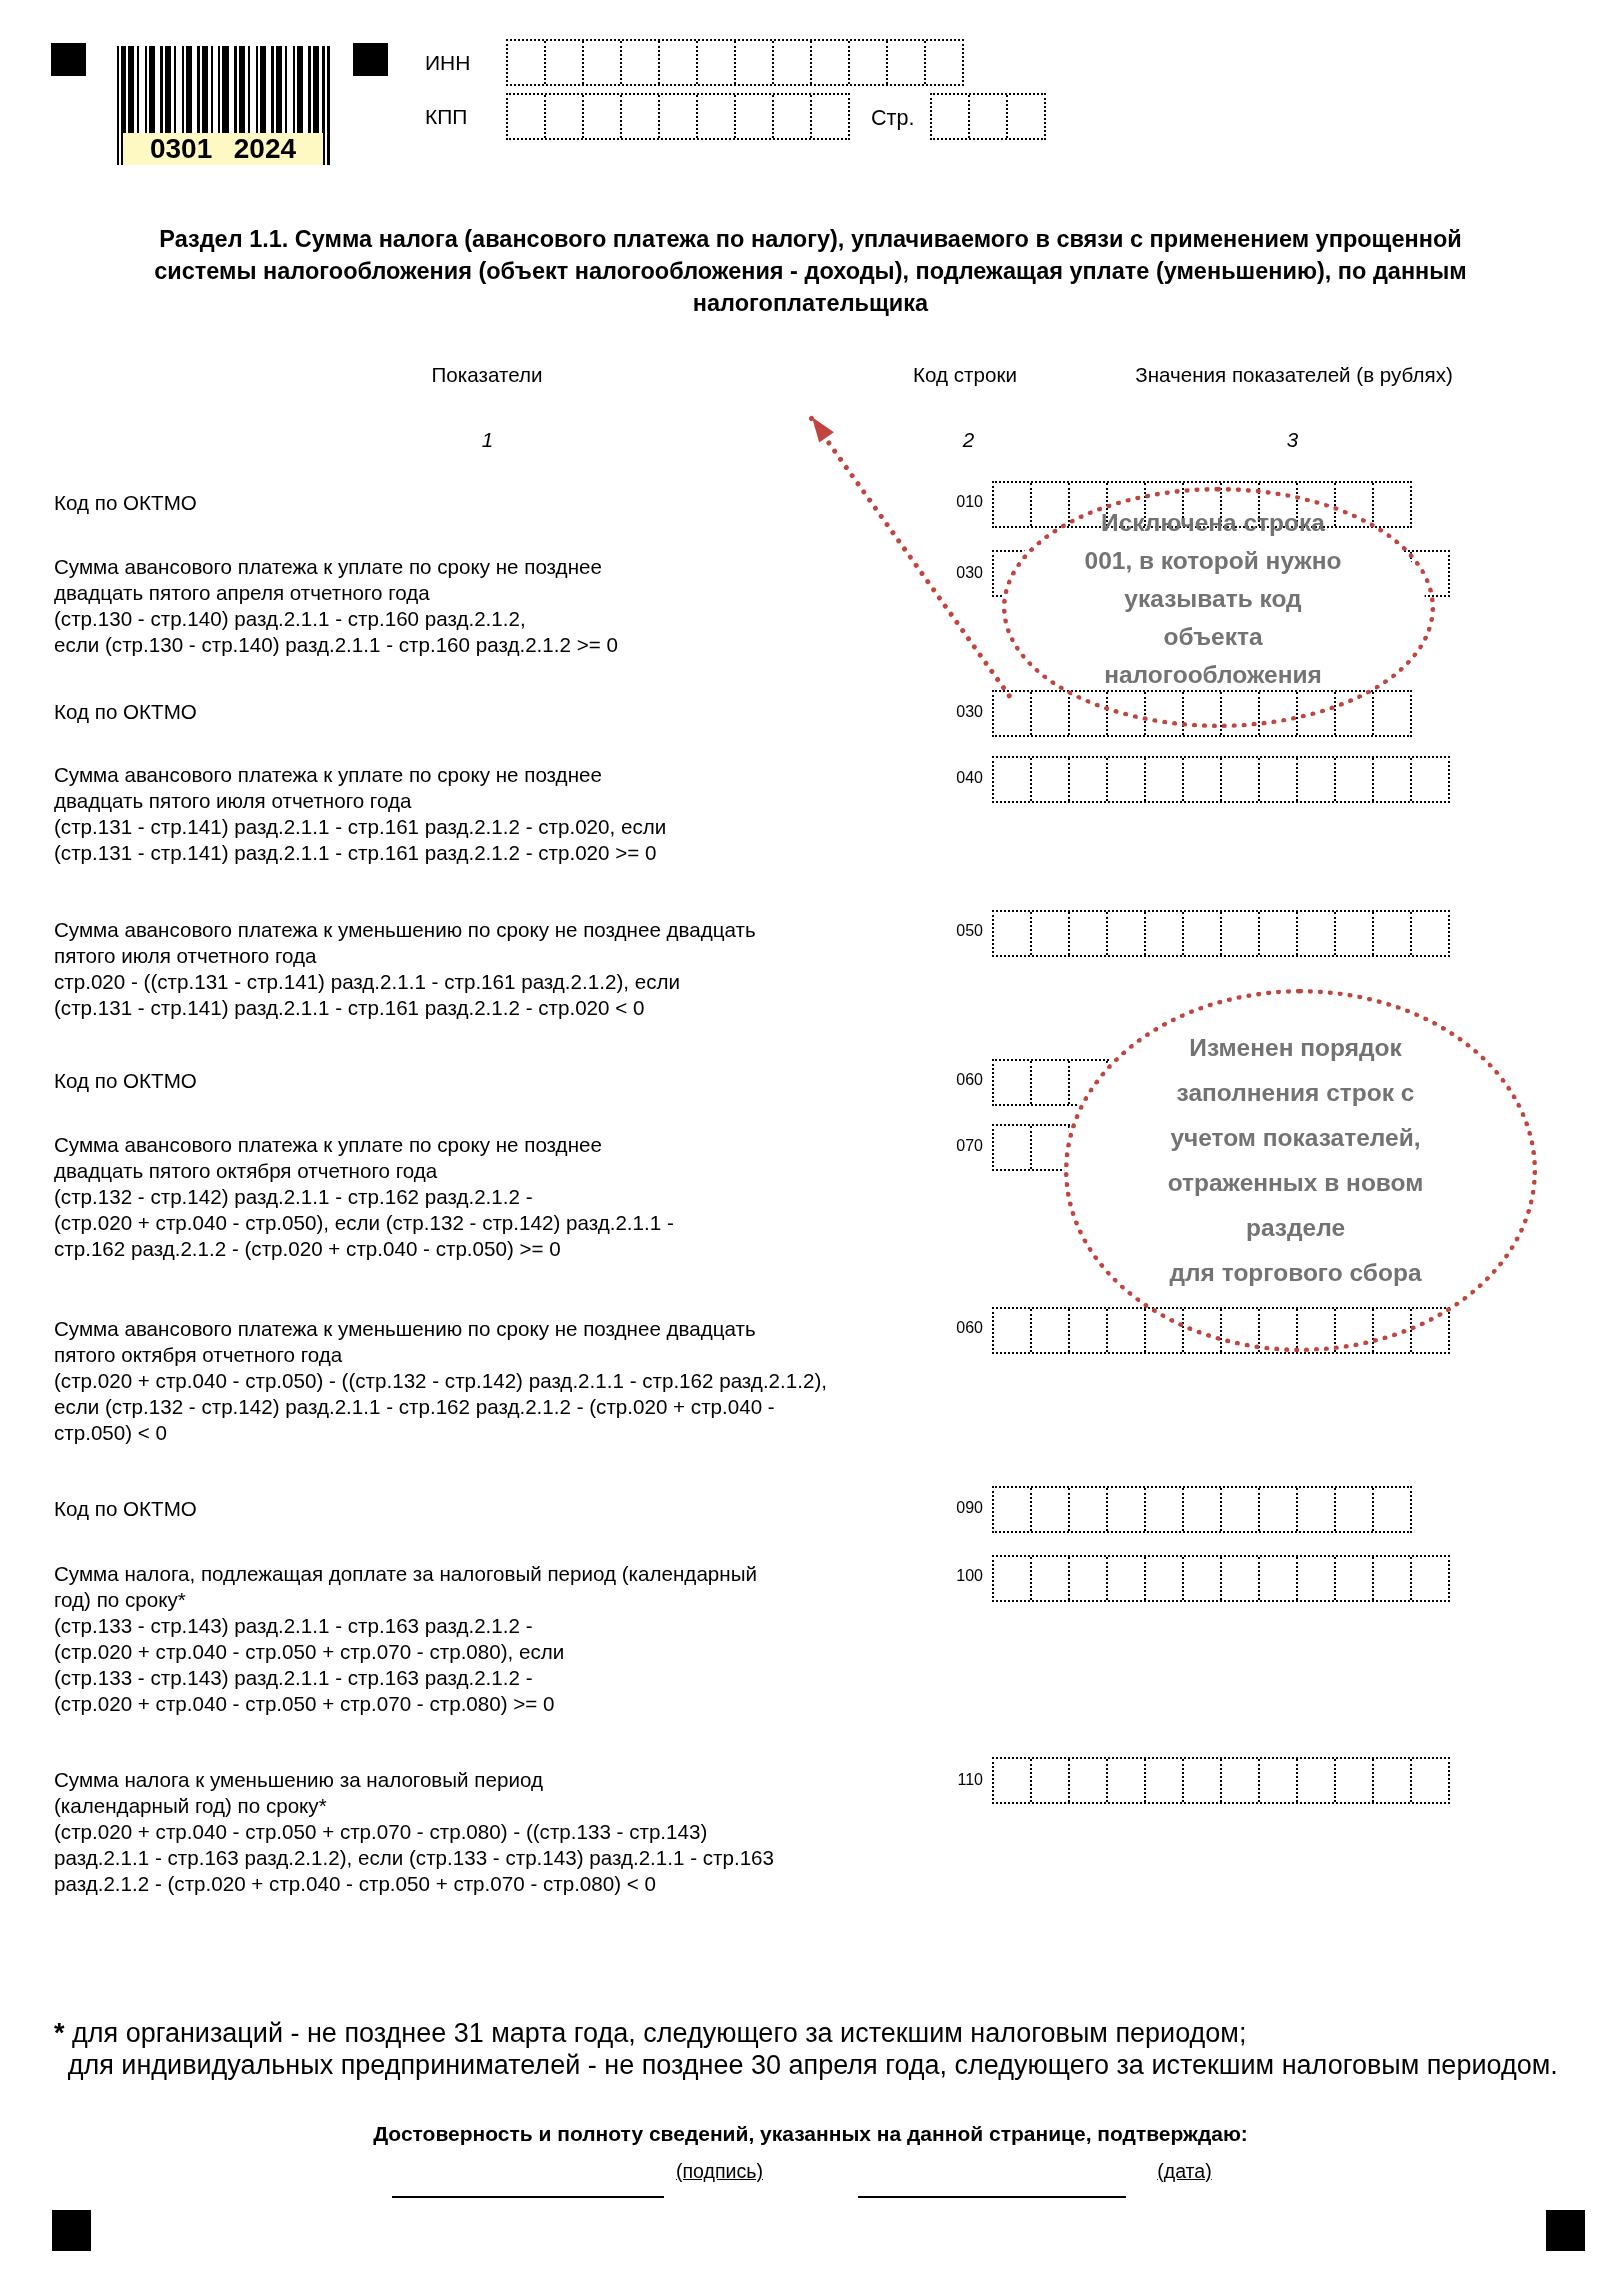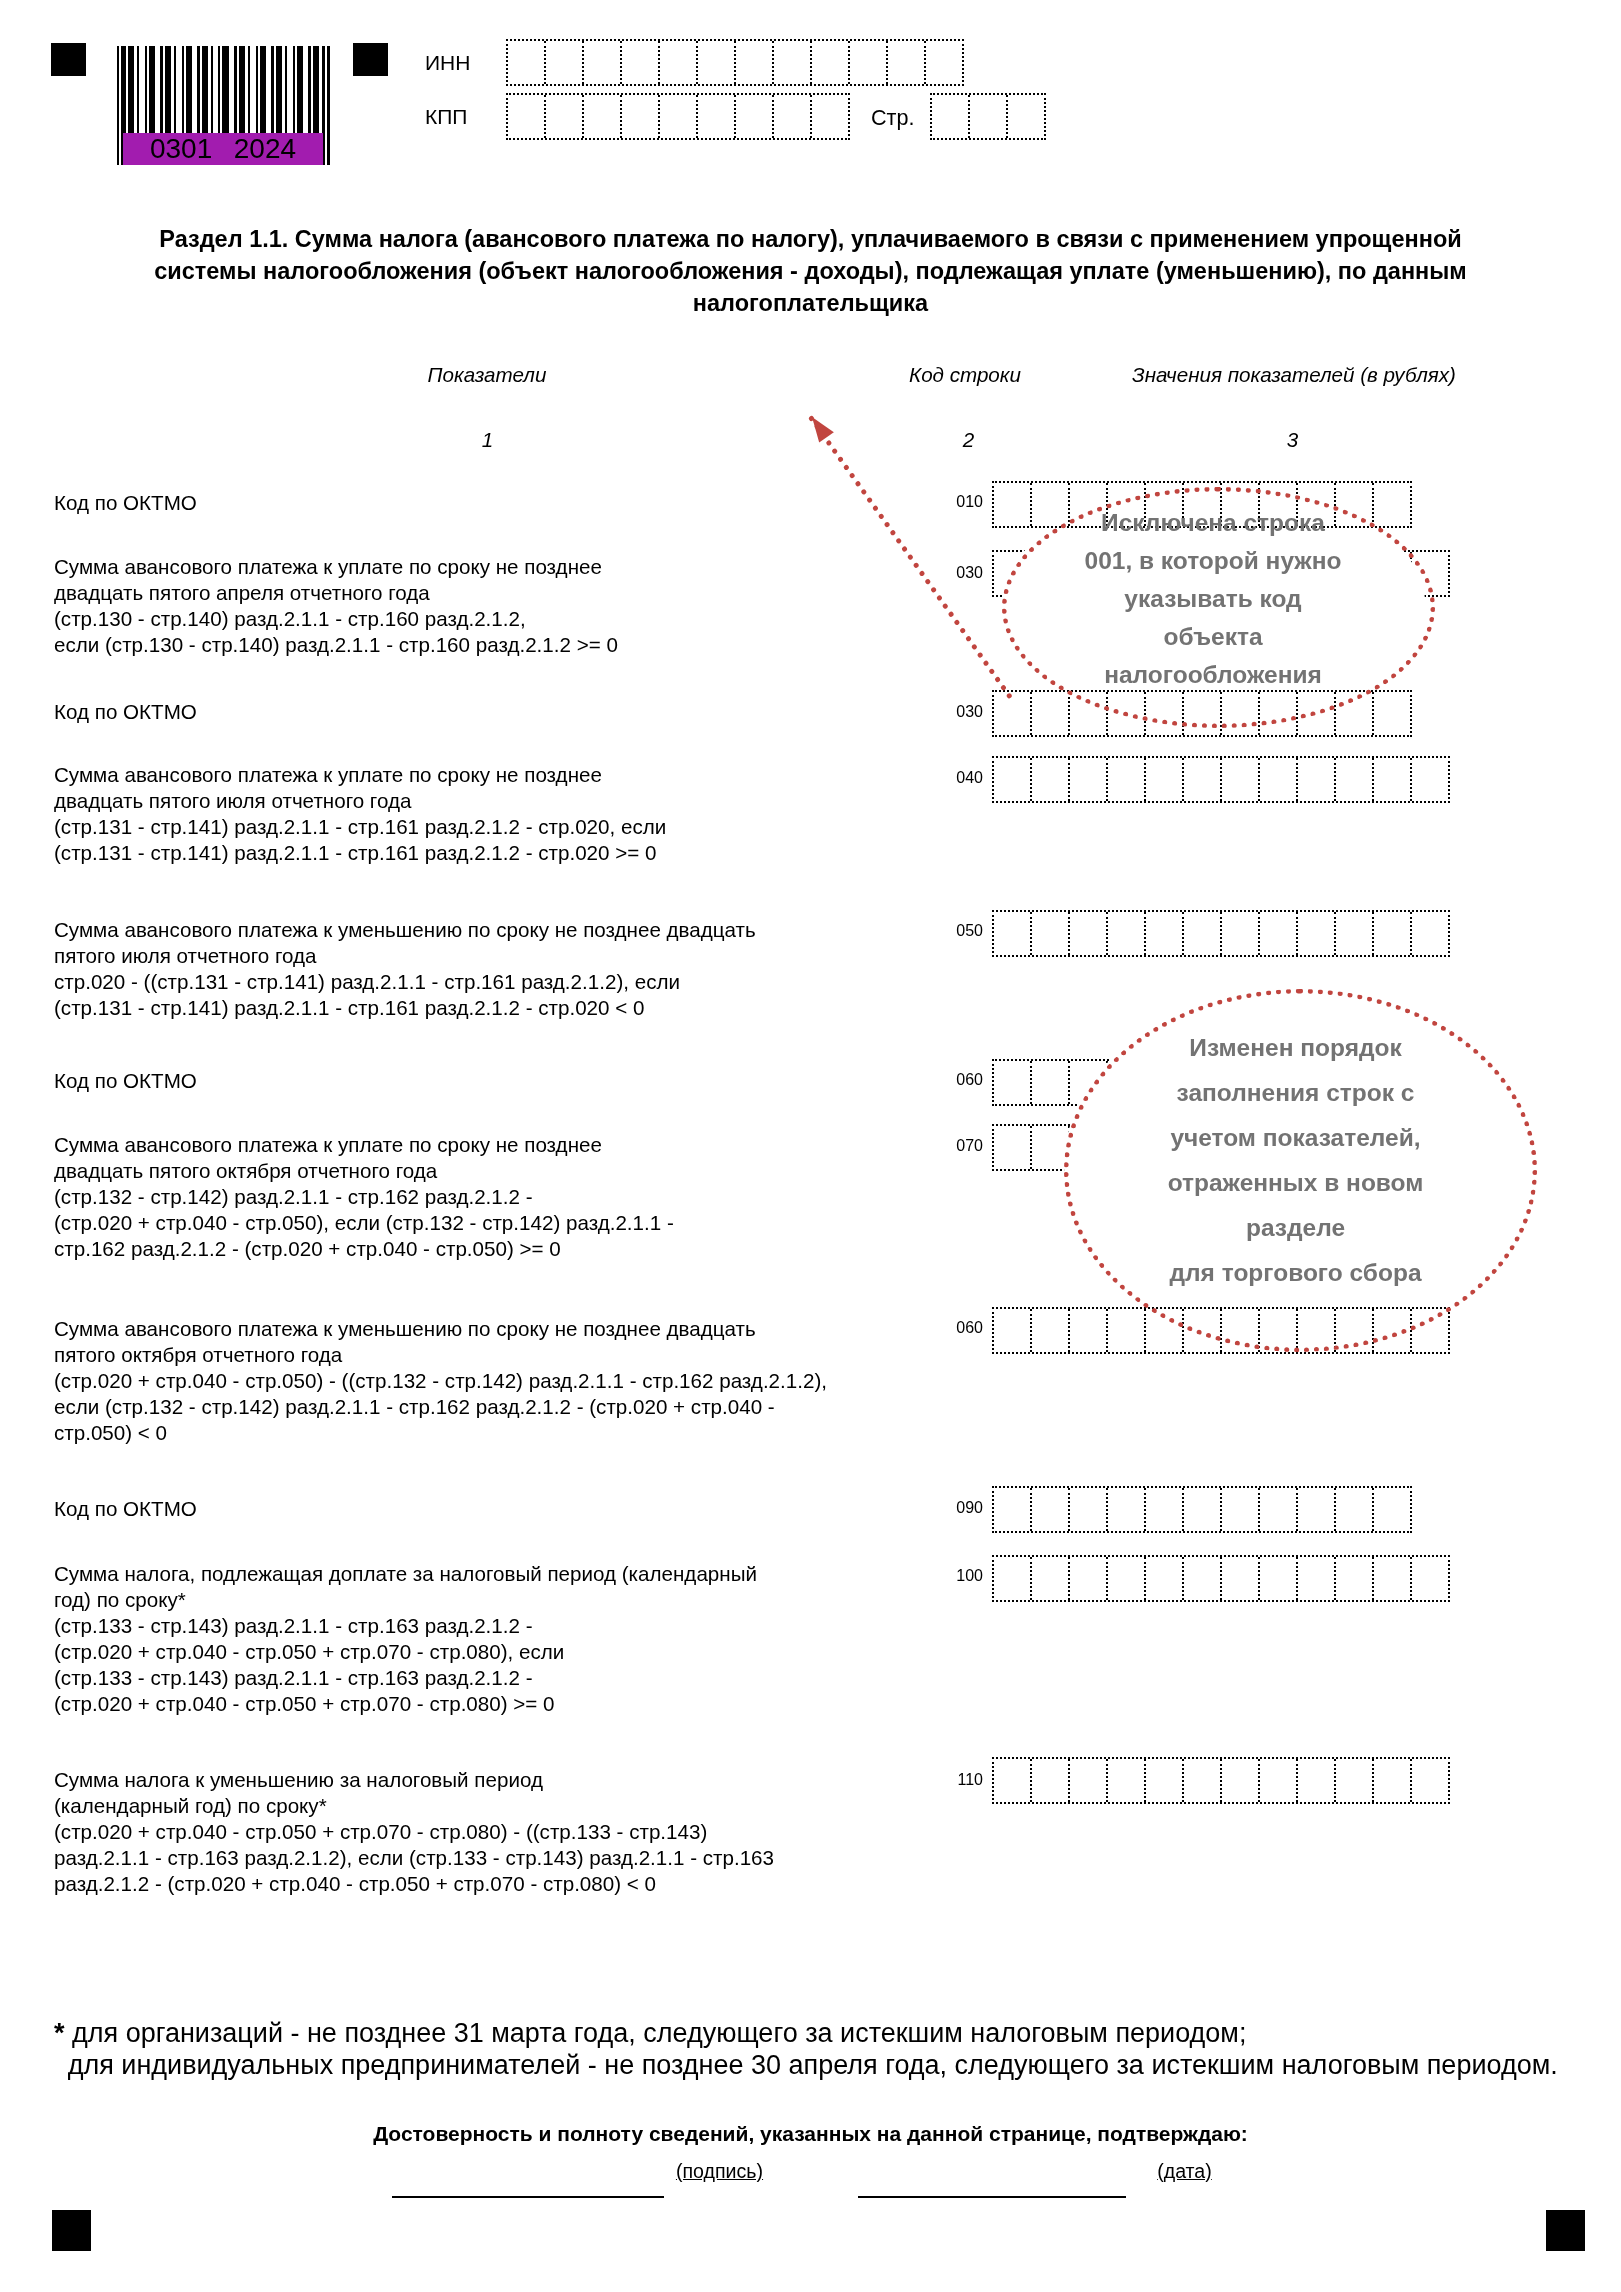--- a/index.html
+++ b/index.html
@@ -16,33 +16,33 @@
   #barcode-stripes {
     left:123px; top:46px; width:200px; height:90px;
     background:repeating-linear-gradient(90deg,
       #000 0 2.9px, #fff 2.9px 4.9px, #000 4.9px 10.8px, #fff 10.8px 13.7px,
       #000 13.7px 15.7px, #fff 15.7px 21.6px, #000 21.6px 24.5px, #fff 24.5px 26.5px,
       #000 26.5px 32px, #fff 32px 37px);
   }
   .gbar { position:absolute; top:46px; width:6.9px; height:119px;
     background:linear-gradient(90deg,#000 0 2px,#fff 2px 3.9px,#000 3.9px 6.9px); }
   #barcode-label { left:123px; top:133px; width:200px; text-align:center;
-    font-size:28px; word-spacing:13.7px; background:#a21caf; }
+    font-size:28px; word-spacing:13.7px; background:#fef9c3;font-weight:bold; }
 
   
   .cellrow { position:absolute; display:flex; border:2px dotted #000; background:#fff0; }
   .cell { width:36px; height:43px; border-left:2px dotted #000; }
   .cell:first-child { border-left:none; }
 
   .flabel { position:absolute; font-size:21px; }
 
   #title { left:49px; top:223px; width:1523px; text-align:center;
     font-weight:bold; font-size:23.5px; line-height:32px; white-space:pre-line; }
 
-  .colhead { position:absolute; top:363px; font-style:italic; font-size:20.6px; text-align:center; }
+  .colhead { position:absolute; top:363px; font-size:20.6px; text-align:center; }
   #ch1 { left:389px; width:196px; }
   #ch2 { left:867px; width:196px; }
   #ch3 { left:1098px; width:392px; }
   .colnum { position:absolute; top:428px; width:39px; text-align:center;
     font-style:italic; font-size:20.6px; }
   #cn1 { left:468px; } #cn2 { left:949px; } #cn3 { left:1273px; }
 
   
   #rows-layer { position:absolute; inset:0; }
   .row { position:absolute; left:0; top:0; width:100%; }

